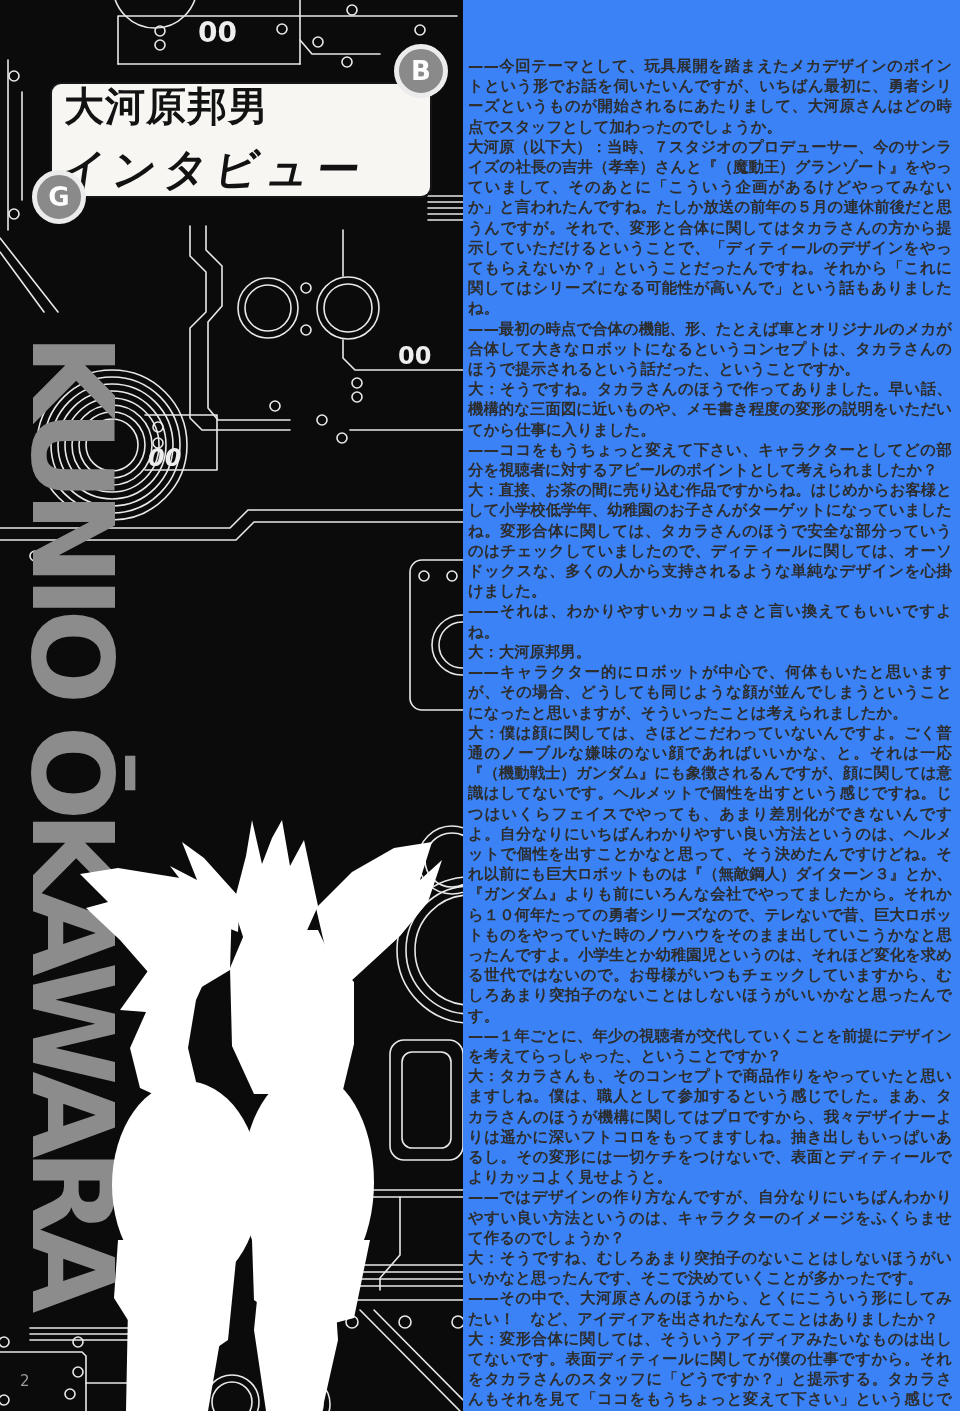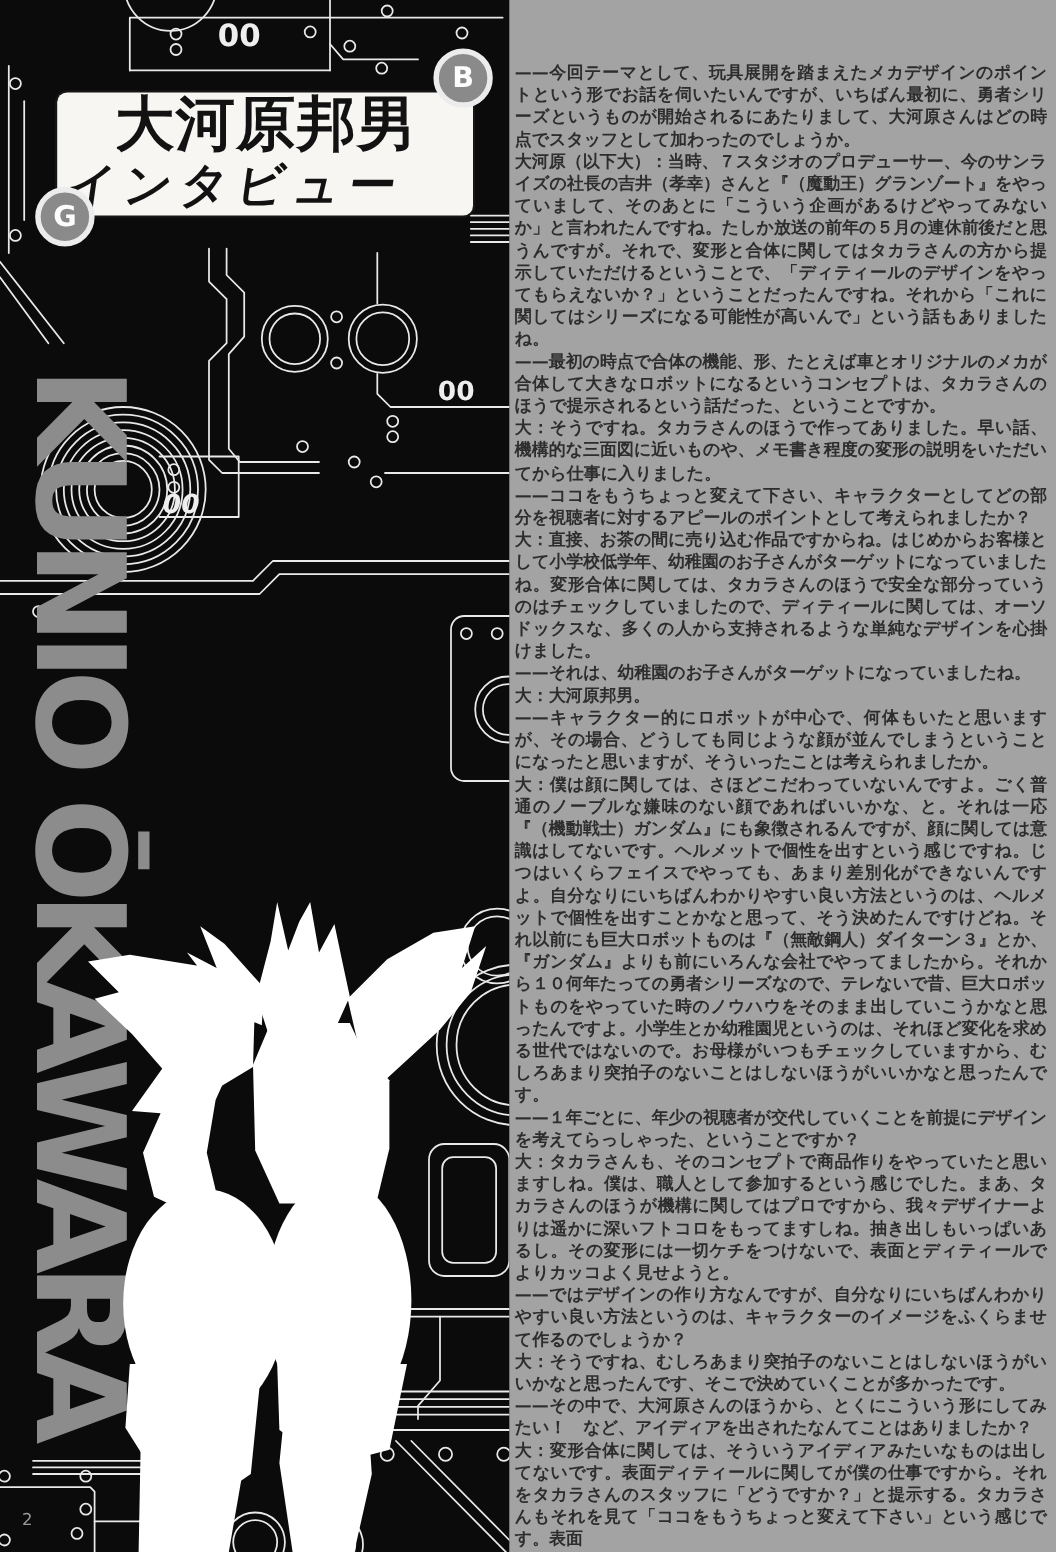--- a/index.html
+++ b/index.html
@@ -3,38 +3,38 @@
 <meta charset="utf-8">
 <style>
   html,body{margin:0;padding:0;}
   body{
     width:960px;height:1411px;overflow:hidden;
     background:#e8e6e1;
     font-family:"DejaVu Sans",sans-serif;
   }
   .page{
     position:relative;width:960px;height:1411px;overflow:hidden;
-    background:#a3a3a3;
+    background:#3b82f6;
   }
   
   .left-panel{
     position:absolute;left:0;top:0;width:463px;height:1411px;
     background:#0b0b0b;overflow:hidden;
   }
   .circuit{position:absolute;left:0;top:0;}
   
   .title-box{
     position:absolute;left:52px;top:84px;width:378px;height:112px;
     background:#f7f6f2;border-radius:9px;
     box-shadow:0 0 0 2px #161616;
   }
   .title-line1{
     position:absolute;left:12px;top:2px;width:356px;
-    font-size:54px;font-weight:bold;color:#121212;
-    letter-spacing:1px;white-space:nowrap;line-height:1;text-align:center;
+    font-size:40px;font-weight:bold;color:#121212;
+    letter-spacing:1px;white-space:nowrap;line-height:1;
   }
   .title-line2{
     position:absolute;left:10px;top:64px;width:360px;
     font-size:43px;font-weight:bold;color:#121212;
     letter-spacing:7px;white-space:nowrap;line-height:1;
     transform:skewX(-8deg);
   }
   .badge{
     position:absolute;width:44px;height:44px;border-radius:50%;
     background:#8a8a8a;border:5px solid #ececec;
@@ -233,21 +233,21 @@
     <div class="page-number">2</div>
   </div>
 
   <div class="text-column">
     <p>——今回テーマとして、玩具展開を踏まえたメカデザインのポイントという形でお話を伺いたいんですが、いちばん最初に、勇者シリーズというものが開始されるにあたりまして、大河原さんはどの時点でスタッフとして加わったのでしょうか。</p>
     <p>大河原（以下大）：当時、７スタジオのプロデューサー、今のサンライズの社長の吉井（孝幸）さんと『（魔動王）グランゾート』をやっていまして、そのあとに「こういう企画があるけどやってみないか」と言われたんですね。たしか放送の前年の５月の連休前後だと思うんですが。それで、変形と合体に関してはタカラさんの方から提示していただけるということで、「ディティールのデザインをやってもらえないか？」ということだったんですね。それから「これに関してはシリーズになる可能性が高いんで」という話もありましたね。</p>
     <p>——最初の時点で合体の機能、形、たとえば車とオリジナルのメカが合体して大きなロボットになるというコンセプトは、タカラさんのほうで提示されるという話だった、ということですか。</p>
     <p>大：そうですね。タカラさんのほうで作ってありました。早い話、機構的な三面図に近いものや、メモ書き程度の変形の説明をいただいてから仕事に入りました。</p>
     <p>——ココをもうちょっと変えて下さい、キャラクターとしてどの部分を視聴者に対するアピールのポイントとして考えられましたか？</p>
     <p>大：直接、お茶の間に売り込む作品ですからね。はじめからお客様として小学校低学年、幼稚園のお子さんがターゲットになっていましたね。変形合体に関しては、タカラさんのほうで安全な部分っていうのはチェックしていましたので、ディティールに関しては、オーソドックスな、多くの人から支持されるような単純なデザインを心掛けました。</p>
-    <p>——それは、幼稚園のお子さんがターゲットになっていましたね。</p>
+    <p>——それは、わかりやすいカッコよさと言い換えてもいいですよね。</p>
     <p>大：大河原邦男。</p>
     <p>——キャラクター的にロボットが中心で、何体もいたと思いますが、その場合、どうしても同じような顔が並んでしまうということになったと思いますが、そういったことは考えられましたか。</p>
     <p>大：僕は顔に関しては、さほどこだわっていないんですよ。ごく普通のノーブルな嫌味のない顔であればいいかな、と。それは一応『（機動戦士）ガンダム』にも象徴されるんですが、顔に関しては意識はしてないです。ヘルメットで個性を出すという感じですね。じつはいくらフェイスでやっても、あまり差別化ができないんですよ。自分なりにいちばんわかりやすい良い方法というのは、ヘルメットで個性を出すことかなと思って、そう決めたんですけどね。それ以前にも巨大ロボットものは『（無敵鋼人）ダイターン３』とか、『ガンダム』よりも前にいろんな会社でやってましたから。それから１０何年たっての勇者シリーズなので、テレないで昔、巨大ロボットものをやっていた時のノウハウをそのまま出していこうかなと思ったんですよ。小学生とか幼稚園児というのは、それほど変化を求める世代ではないので。お母様がいつもチェックしていますから、むしろあまり突拍子のないことはしないほうがいいかなと思ったんです。</p>
     <p>——１年ごとに、年少の視聴者が交代していくことを前提にデザインを考えてらっしゃった、ということですか？</p>
     <p>大：タカラさんも、そのコンセプトで商品作りをやっていたと思いますしね。僕は、職人として参加するという感じでした。まあ、タカラさんのほうが機構に関してはプロですから、我々デザイナーよりは遥かに深いフトコロをもってますしね。抽き出しもいっぱいあるし。その変形には一切ケチをつけないで、表面とディティールでよりカッコよく見せようと。</p>
     <p>——ではデザインの作り方なんですが、自分なりにいちばんわかりやすい良い方法というのは、キャラクターのイメージをふくらませて作るのでしょうか？</p>
     <p>大：そうですね、むしろあまり突拍子のないことはしないほうがいいかなと思ったんです、そこで決めていくことが多かったです。</p>
     <p>——その中で、大河原さんのほうから、とくにこういう形にしてみたい！　など、アイディアを出されたなんてことはありましたか？</p>
     <p>大：変形合体に関しては、そういうアイディアみたいなものは出してないです。表面ディティールに関してが僕の仕事ですから。それをタカラさんのスタッフに「どうですか？」と提示する。タカラさんもそれを見て「ココをもうちょっと変えて下さい」という感じです。表面</p>
   </div>

